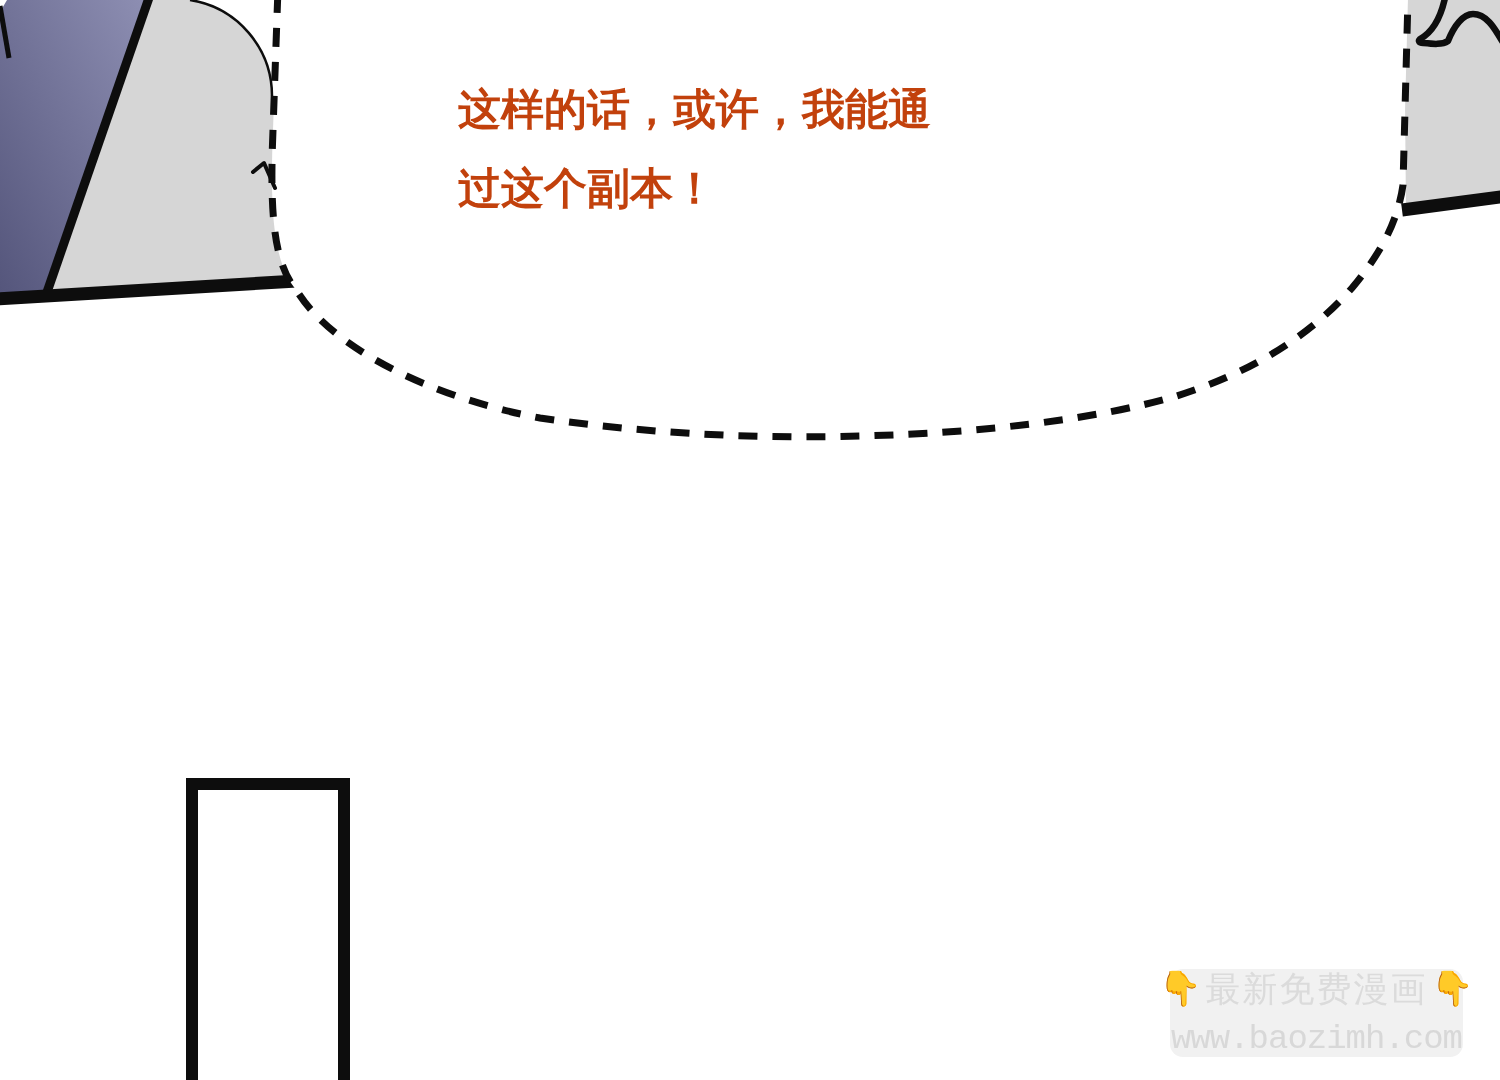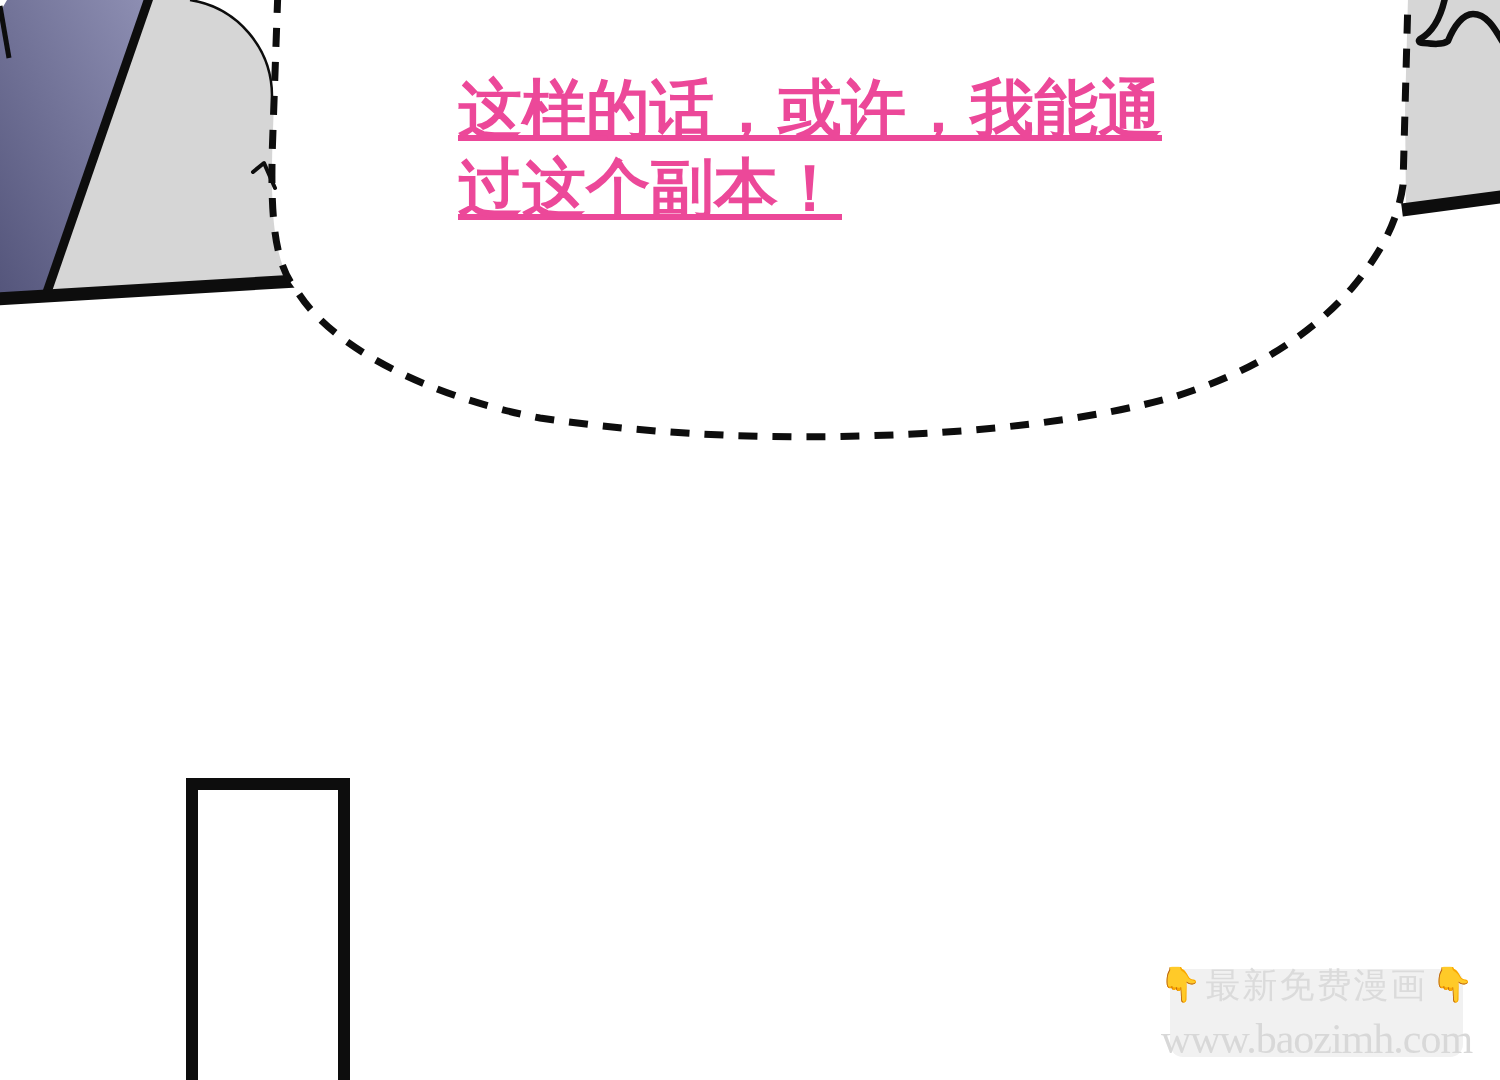--- a/index.html
+++ b/index.html
@@ -9,48 +9,47 @@
     background:#ffffff;
     overflow:hidden;
     font-family:"Liberation Sans", sans-serif;
   }
   svg.art{position:absolute;left:0;top:0;width:1500px;height:1080px;display:block;}
   .bubble-text{
     position:absolute;
     left:458px;top:70px;width:850px;
     font-family:"Liberation Serif","DejaVu Serif",serif;
     font-weight:bold;
-    font-size:64px;
+    font-size:43px;
     line-height:79px;
-    color:#ec4899;
+    color:#c2410c;
     white-space:pre-line;
     letter-spacing:0px;
-    text-decoration:underline;
   }
   .watermark{
     position:absolute;
     left:1170px;top:969px;
     width:293px;height:88px;
     background:#f1f1f1;
     border-radius:13px;
     display:flex;flex-direction:column;
     align-items:center;justify-content:center;
   }
   .wm-line1{
     display:flex;align-items:center;justify-content:center;
     gap:4px;
     font-size:35px;letter-spacing:2px;
     color:#dbdbdb;
     line-height:1;
     white-space:nowrap;
   }
   .wm-emoji{font-size:34px;letter-spacing:0;line-height:1;}
   .wm-url{
-    font-family:Liberation Serif, serif;
-    font-size:42px;letter-spacing:-1px;
+    font-family:Liberation Mono, monospace;
+    font-size:34px;letter-spacing:-1px;
     color:#d8d8d8;
     line-height:1;
     margin-top:16px;
     white-space:nowrap;
   }
 </style>
 </head>
 <body>
 
 <div class="stage">

